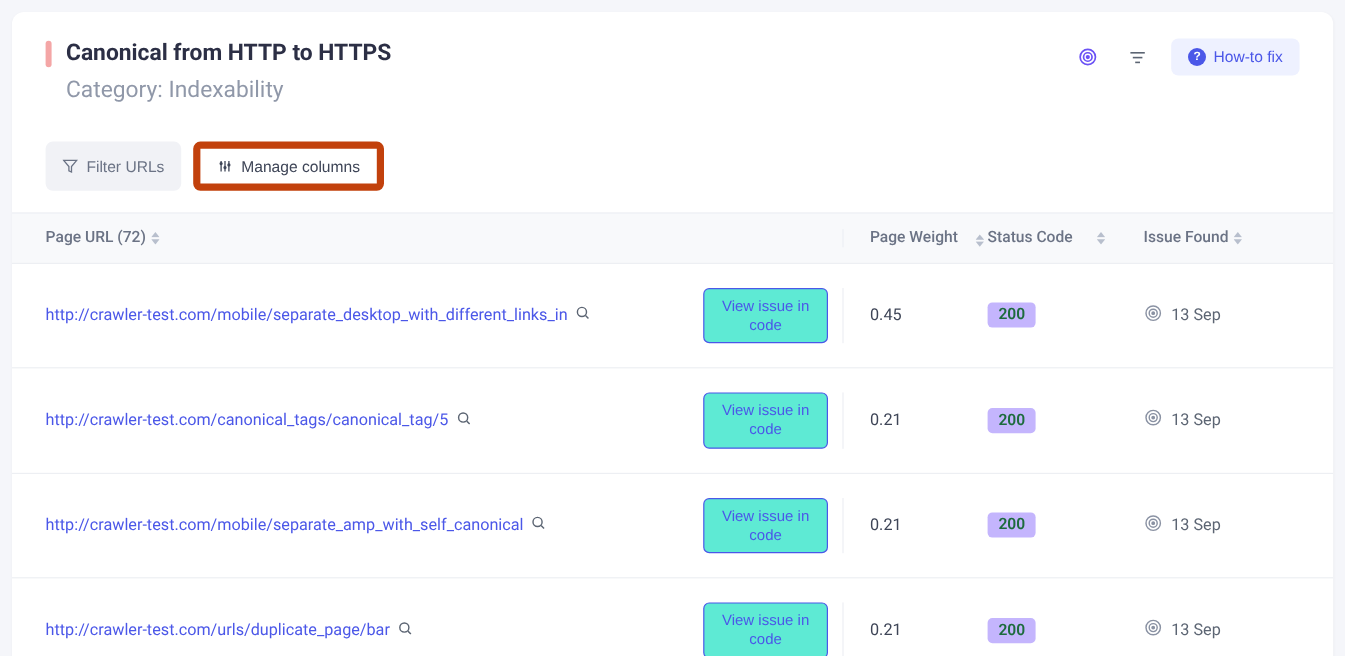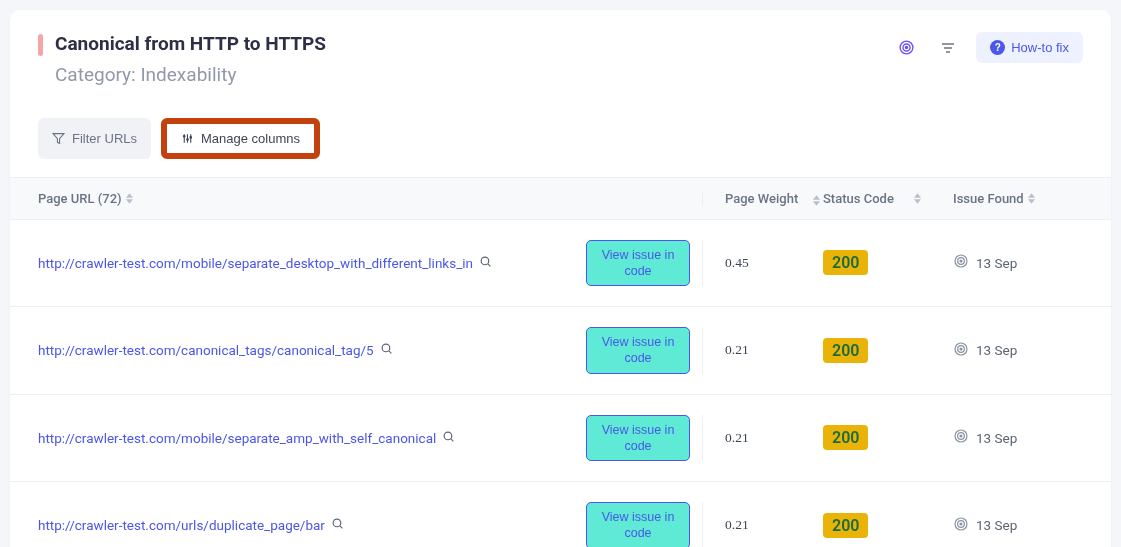--- a/index.html
+++ b/index.html
@@ -179,26 +179,26 @@
   color: #4b57e8;
   background: #5eead4;
   border-radius: 5px;
   padding: 6px 14px;
   font-size: 12.5px;
   cursor: pointer;
   text-align: center;
   width: 104px;
   line-height: 1.3;
 }
-.weight-val { color: #3e4557; font-family: Liberation Serif, serif; }
+.weight-val { color: #3e4557; }
 .status-badge {
-  background: #eab308;
+  background: #c4b5fd;
   color: #1d6b3d;
   font-weight: 600;
-  font-size: 16px;
+  font-size: 13px;
   padding: 3px 9px;
   border-radius: 4px;
   display: inline-block;
 }
 .found-wrap {
   display: flex;
   align-items: center;
   gap: 7px;
   color: #5c6573;
 }

